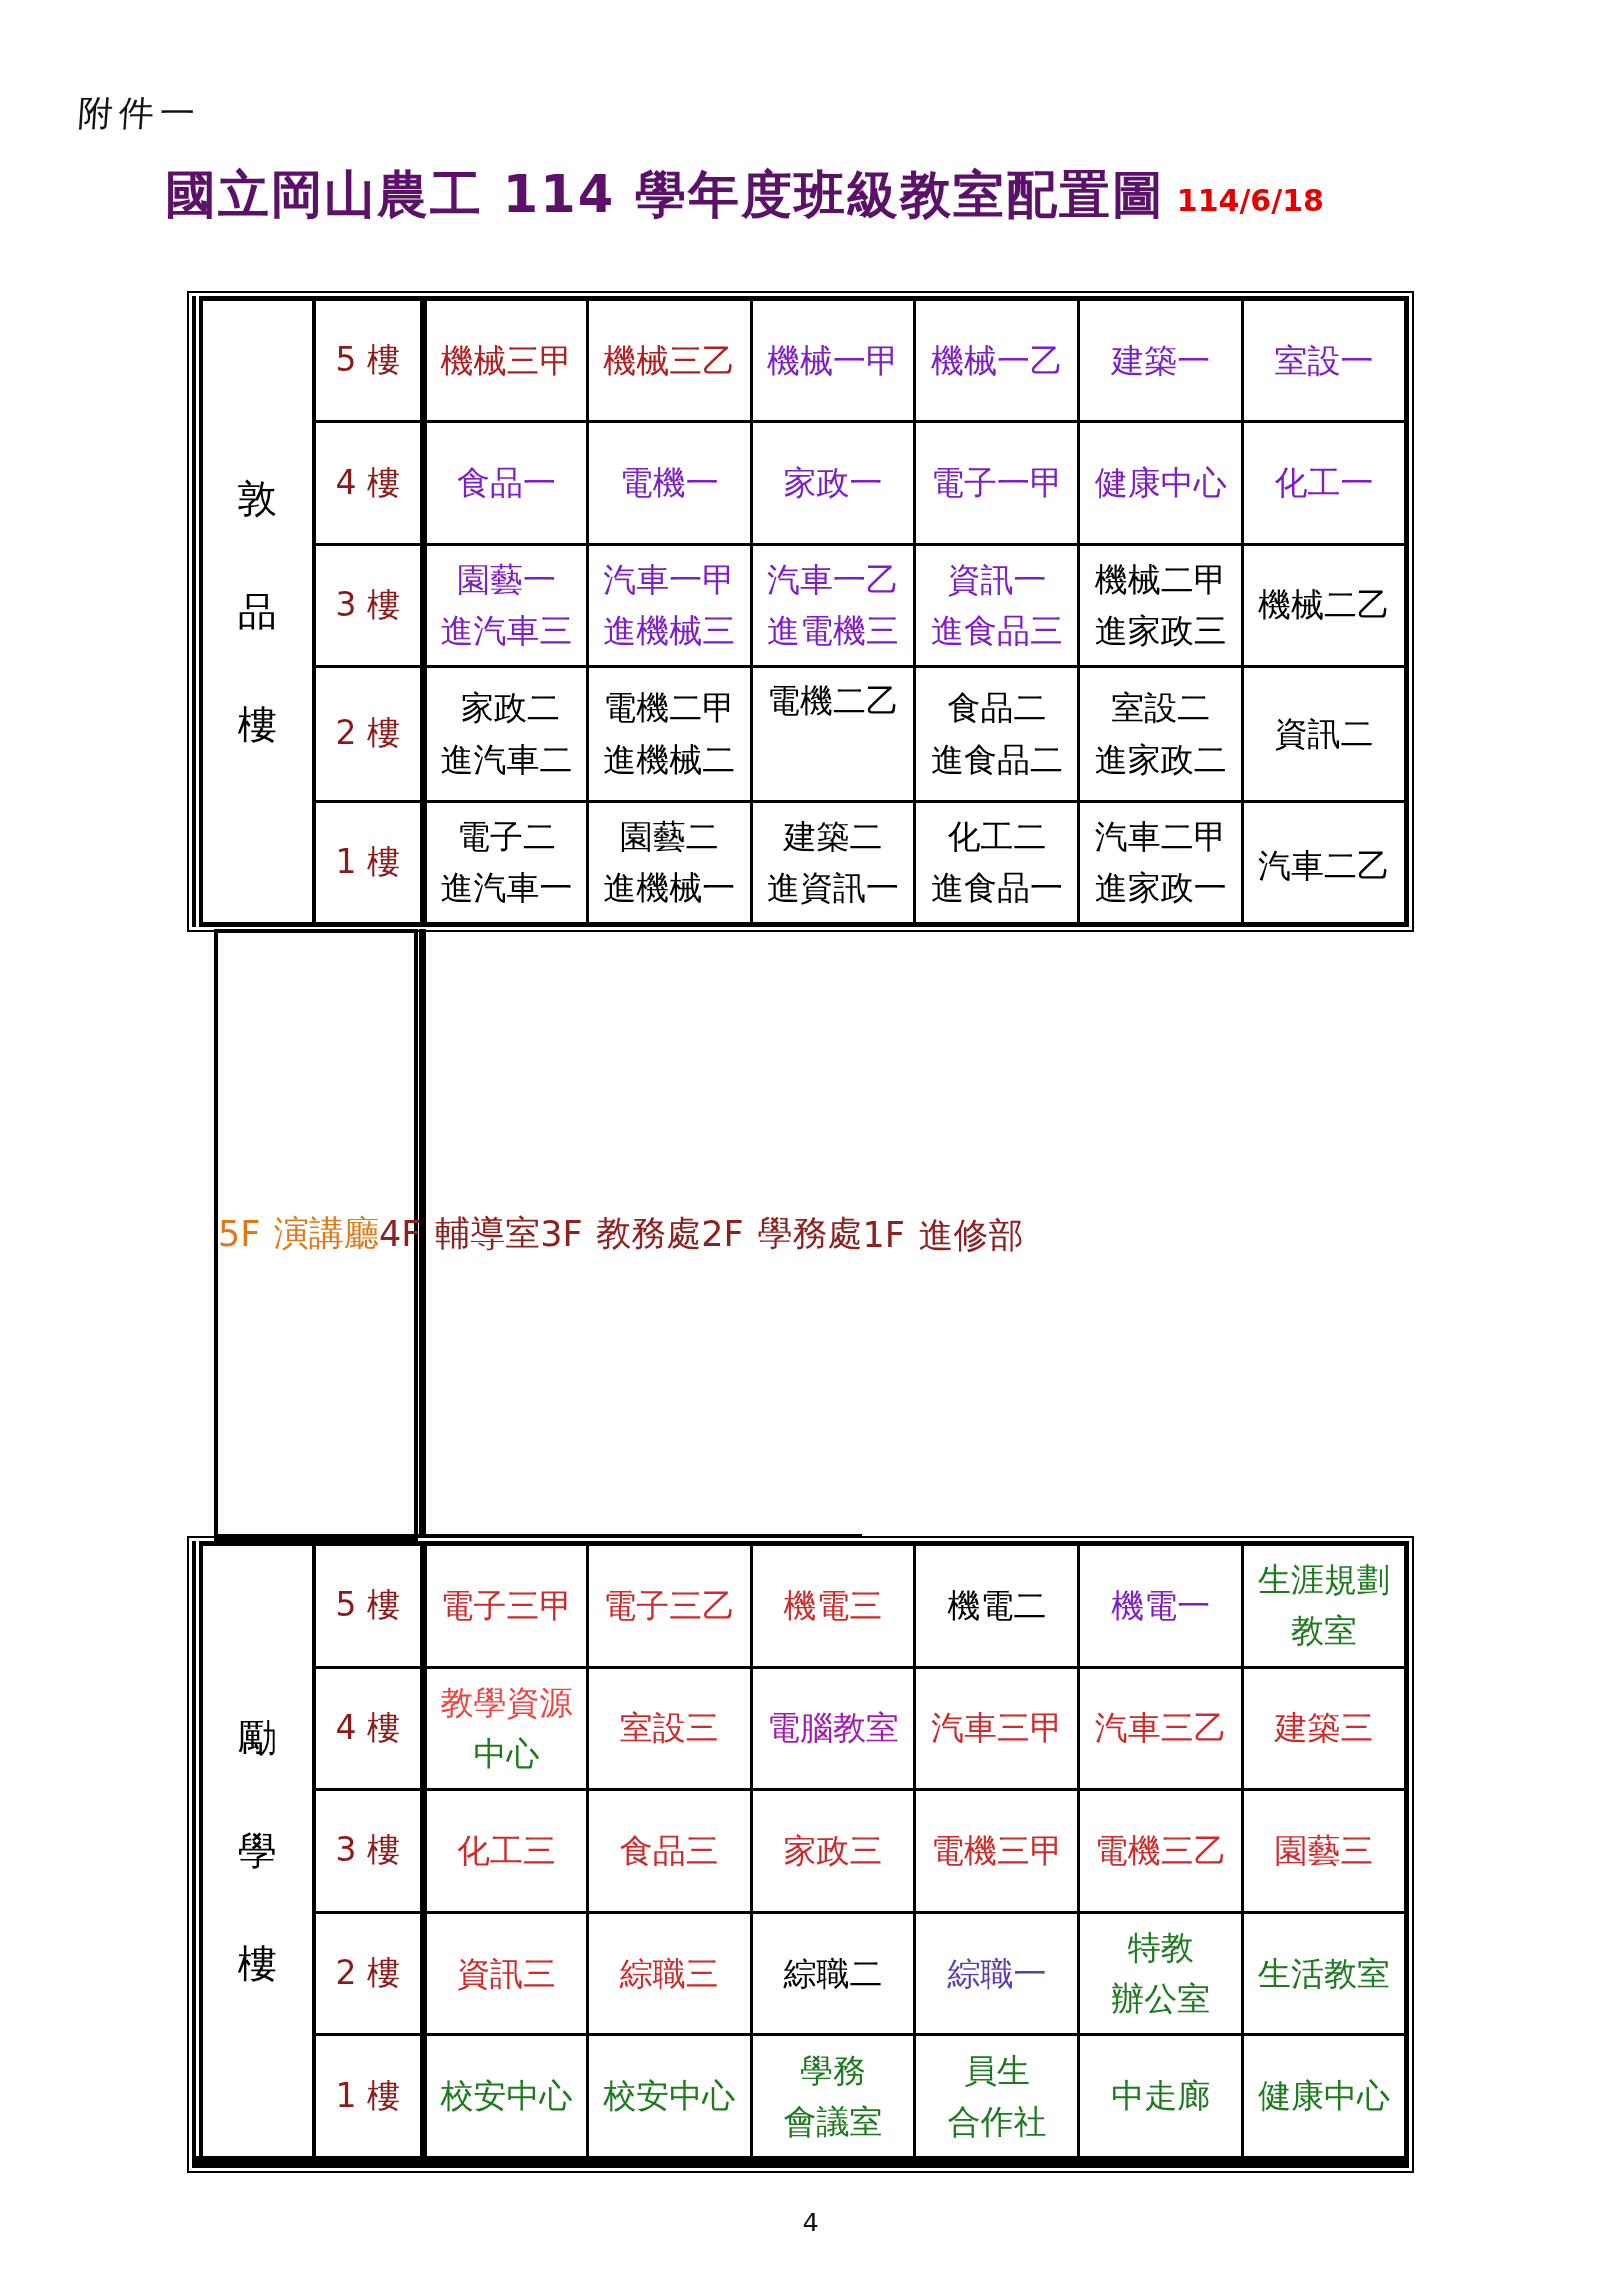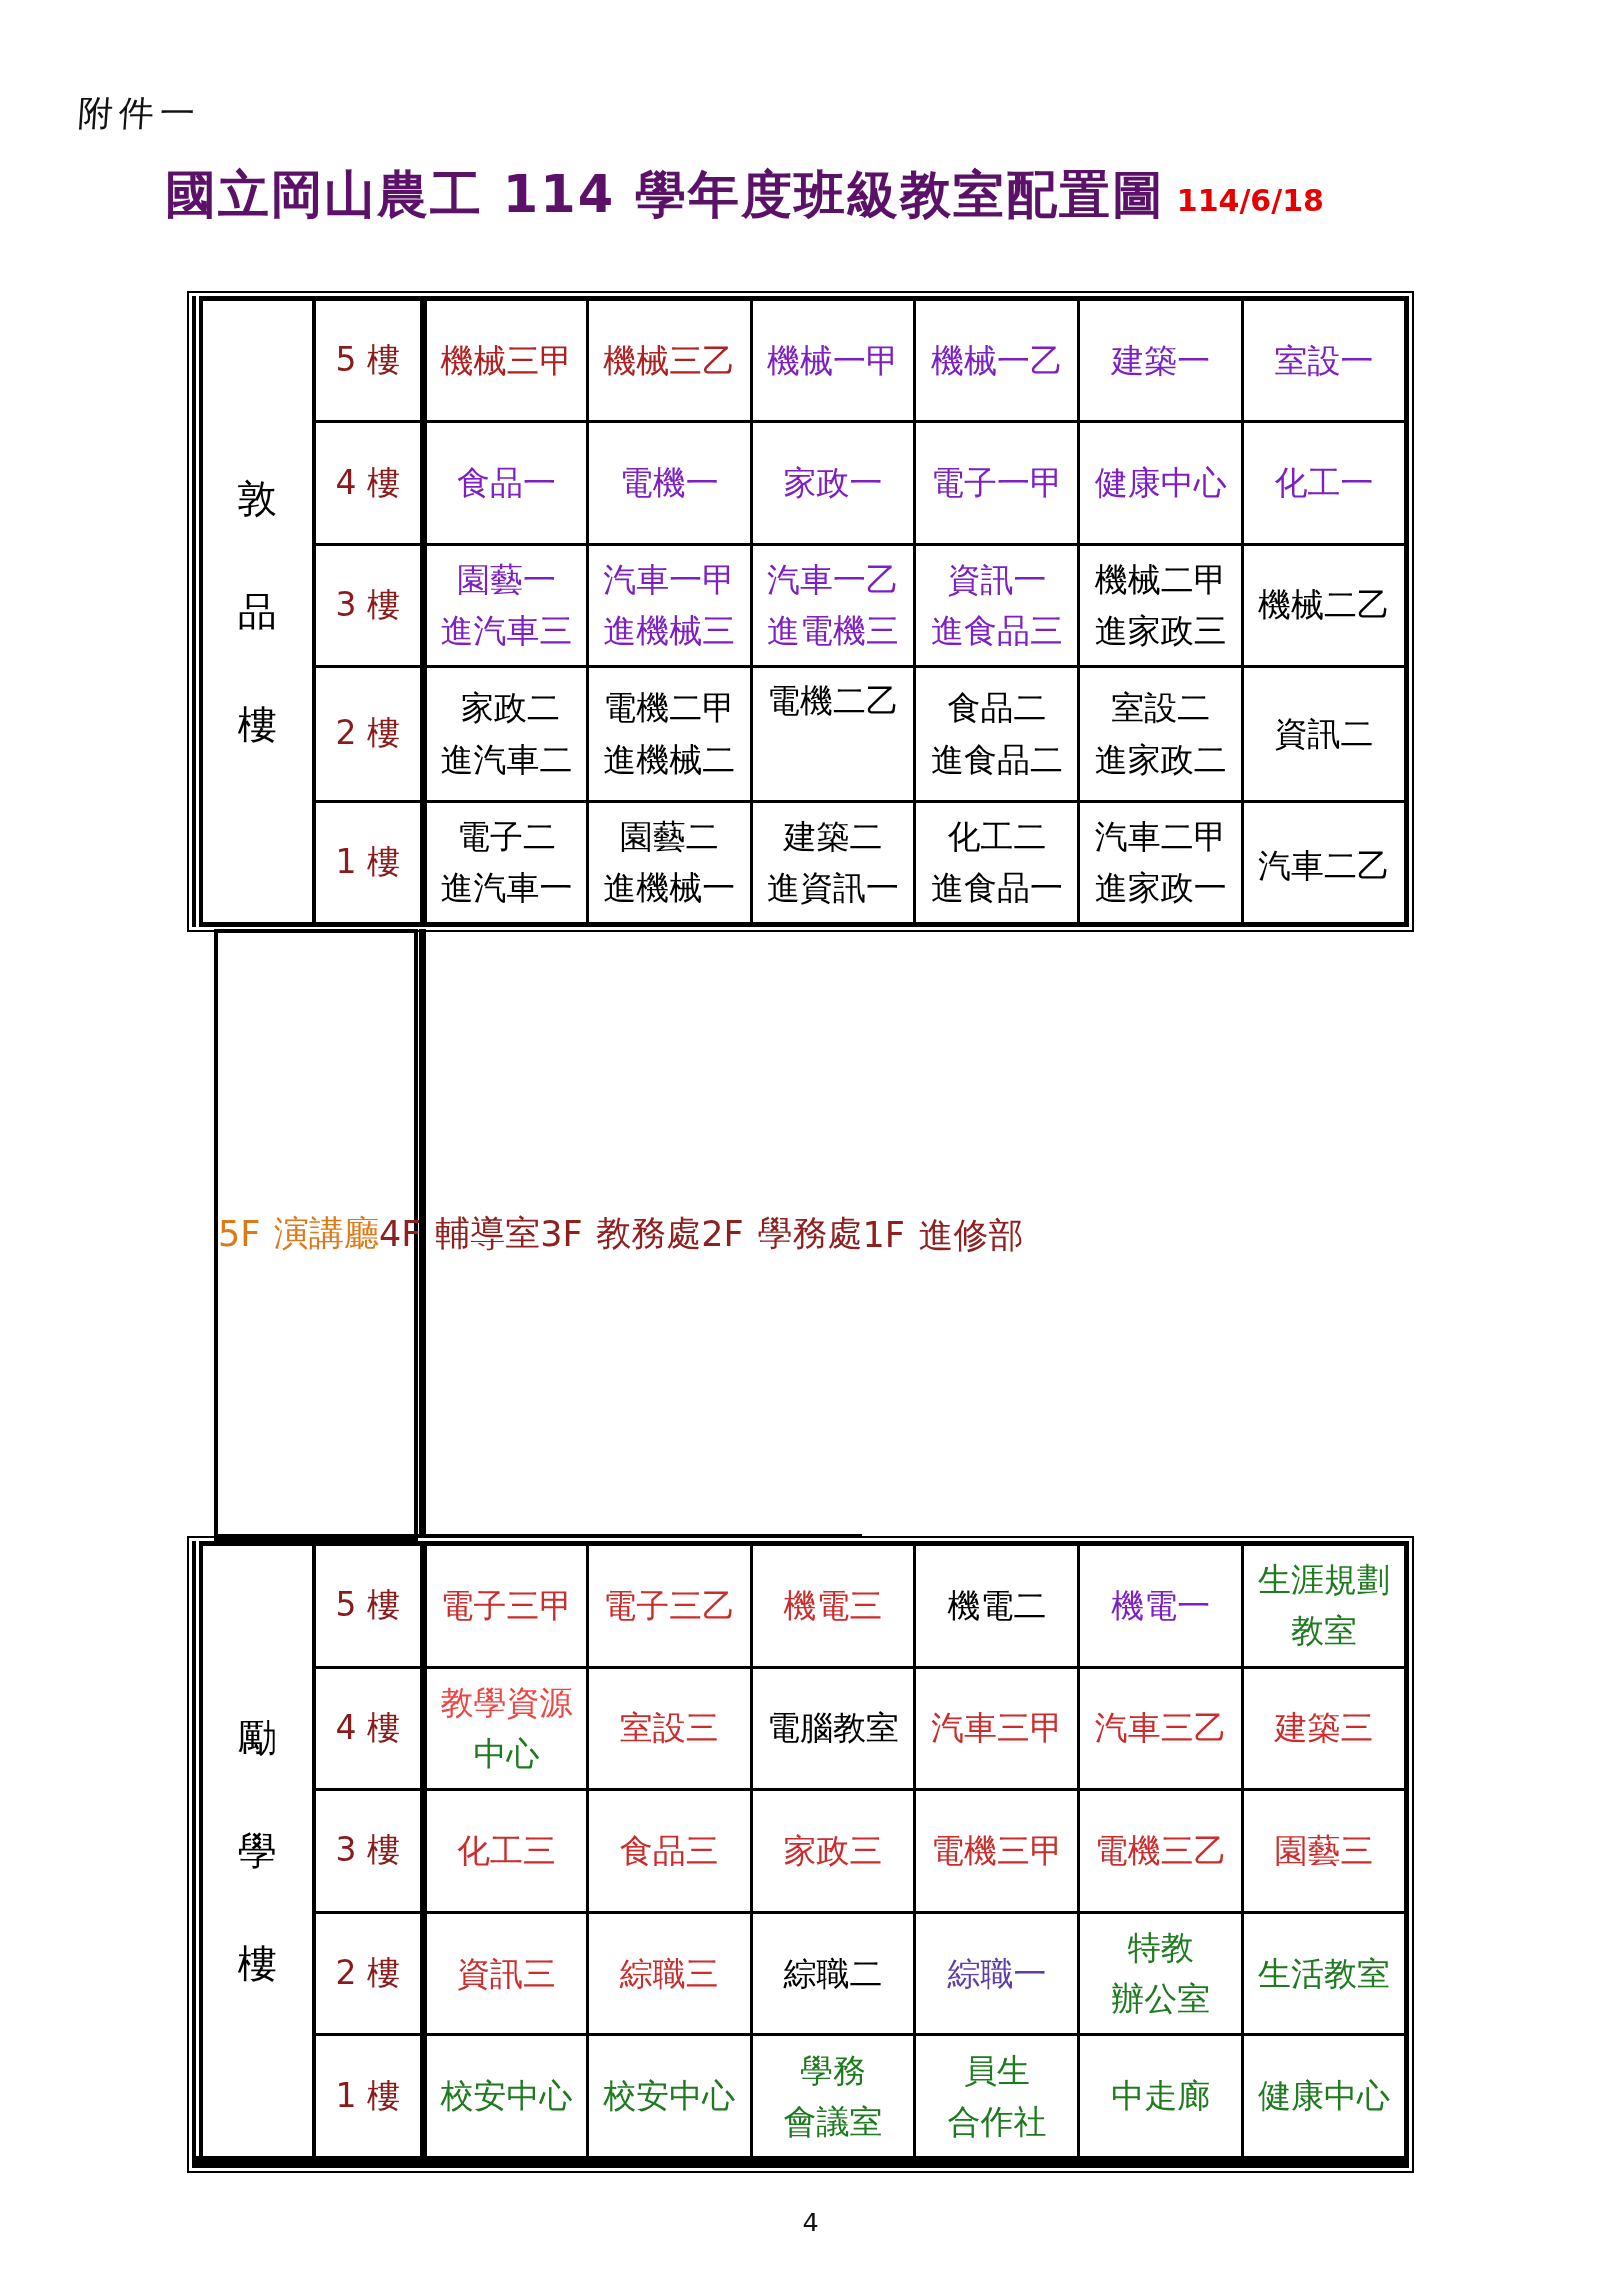--- a/index.html
+++ b/index.html
@@ -359,21 +359,21 @@
               <span class="cell-line" style="color: rgb(30, 122, 30);">中心</span>
             </div>
           </td>
           <td class="ccell">
             <div class="cell-inner">
               <span class="cell-line" style="color: rgb(204, 44, 44);">室設三</span>
             </div>
           </td>
           <td class="ccell">
             <div class="cell-inner">
-              <span class="cell-line" style="color: #000000;">電腦教室</span>
+              <span class="cell-line" style="color: #a21caf;">電腦教室</span>
             </div>
           </td>
           <td class="ccell">
             <div class="cell-inner">
               <span class="cell-line" style="color: rgb(204, 44, 44);">汽車三甲</span>
             </div>
           </td>
           <td class="ccell">
             <div class="cell-inner">
               <span class="cell-line" style="color: rgb(204, 44, 44);">汽車三乙</span>

